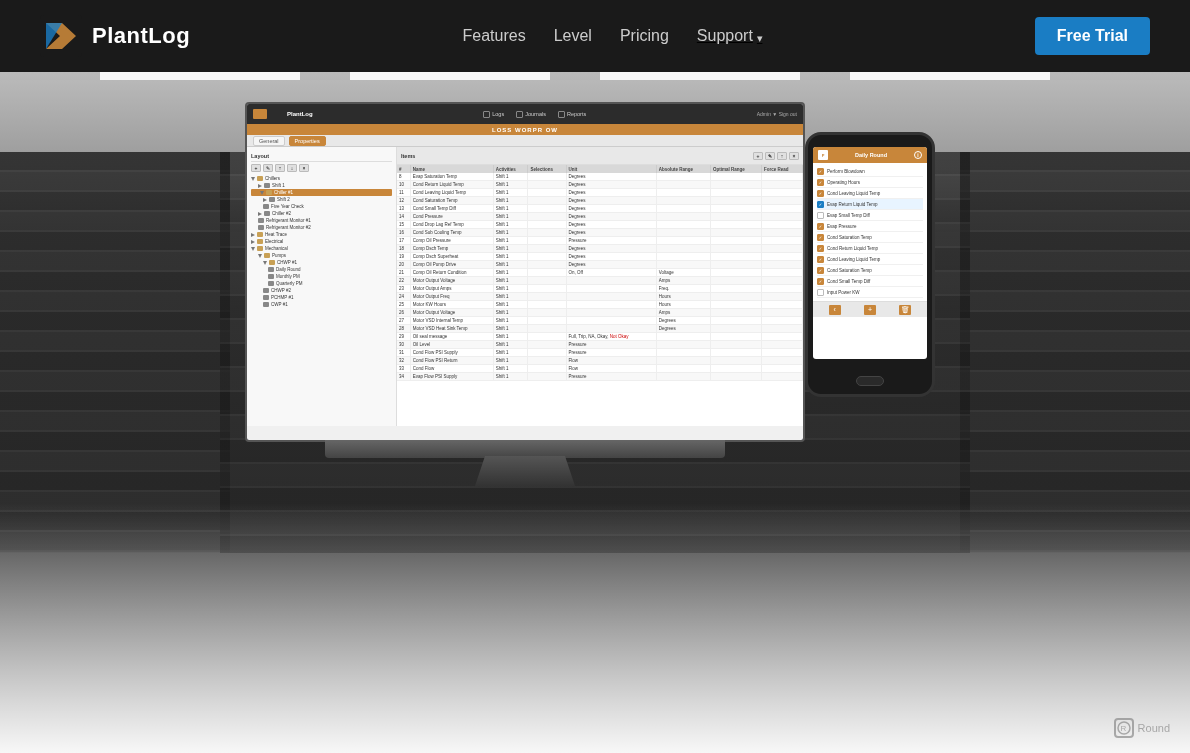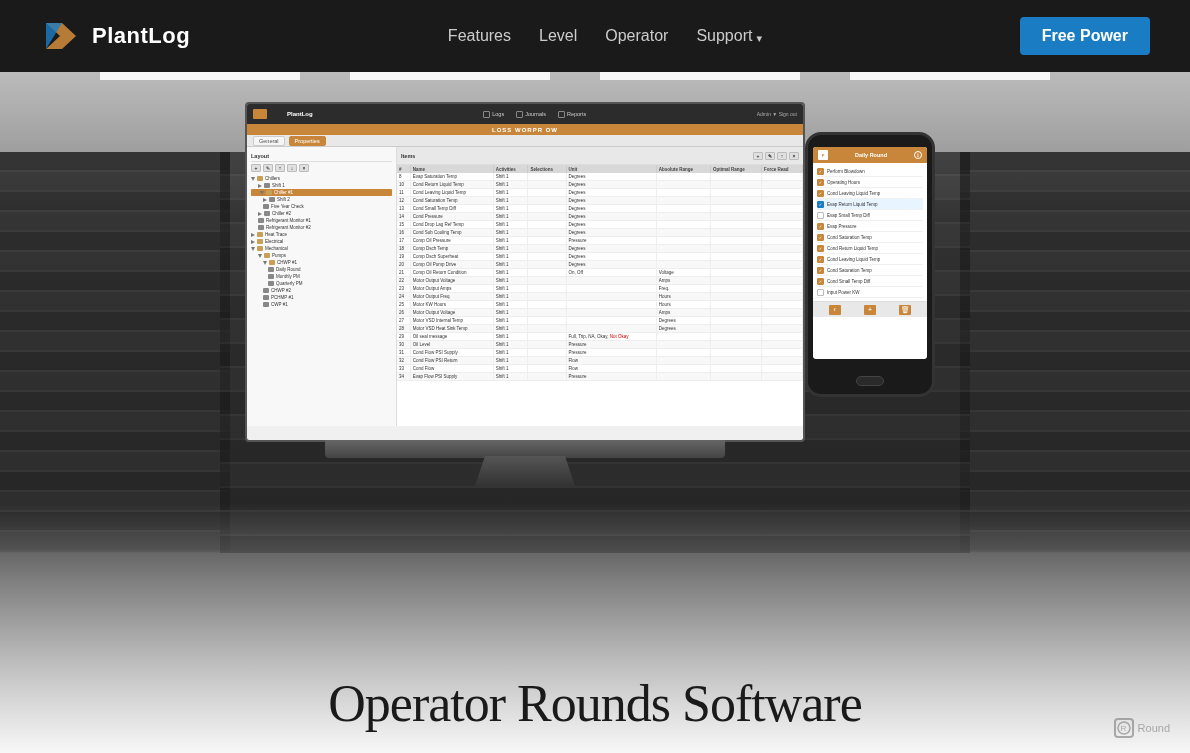--- a/index.html
+++ b/index.html
@@ -40,20 +40,21 @@
     .nav-link {
       color: #ccc;
       font-size: 16px;
       text-decoration: none;
       cursor: pointer;
     }
     .nav-support {
       display: flex;
       align-items: flex-end;
       gap: 4px;
+      text-decoration: underline;
     }
     .chevron-down {
       font-size: 11px;
       color: #ccc;
     }
     .nav-cta {
       background: #1a7dc4;
       color: #fff;
       border: none;
       padding: 10px 22px;
@@ -612,27 +613,27 @@
     <svg class="nav-logo-icon" viewBox="0 0 42 42" xmlns="http://www.w3.org/2000/svg">
       <rect width="42" height="42" rx="4" fill="#1a1a1a"></rect>
       <polygon points="6,8 22,8 36,21 22,34 6,34 20,21" fill="#c8863a" opacity="0.9"></polygon>
       <polygon points="6,8 22,8 14,21 6,34" fill="#1a7dc4" opacity="0.8"></polygon>
     </svg>
     <span class="nav-logo-text">PlantLog</span>
   </div>
   <div class="nav-links">
     <a class="nav-link">Features</a>
     <a class="nav-link">Level</a>
-    <a class="nav-link">Operator</a>
+    <a class="nav-link">Pricing</a>
     <div class="nav-support">
       <a class="nav-link">Support</a>
       <span class="chevron-down">▾</span>
     </div>
   </div>
-  <button class="nav-cta">Free Power</button>
+  <button class="nav-cta">Free Trial</button>
 </nav>
 
 <div class="hero">
 
   <div class="server-room">
     <div class="ceiling"></div>
     <div class="light-strip light-strip-1"></div>
     <div class="light-strip light-strip-2"></div>
     <div class="light-strip light-strip-3"></div>
     <div class="light-strip light-strip-4"></div>
@@ -1153,23 +1154,20 @@
             <div class="phone-tool-btn">‹</div>
             <div class="phone-tool-btn">+</div>
             <div class="phone-tool-btn">🗑</div>
           </div>
         </div>
         <div class="phone-home-btn"></div>
       </div>
     </div>
   </div>
 
-  <div class="headline-section">
-    <h1 class="headline-text">Operator Rounds Software</h1>
-  </div>
 </div>
 
 <div class="revain-badge">
   <div class="revain-icon">
     <svg width="14" height="14" viewBox="0 0 14 14" xmlns="http://www.w3.org/2000/svg">
       <circle cx="7" cy="7" r="6" stroke="#666" stroke-width="1.5" fill="none"></circle>
       <text x="3.5" y="10" font-size="8" fill="#666">R</text>
     </svg>
   </div>
   <span class="revain-text">Round</span>

